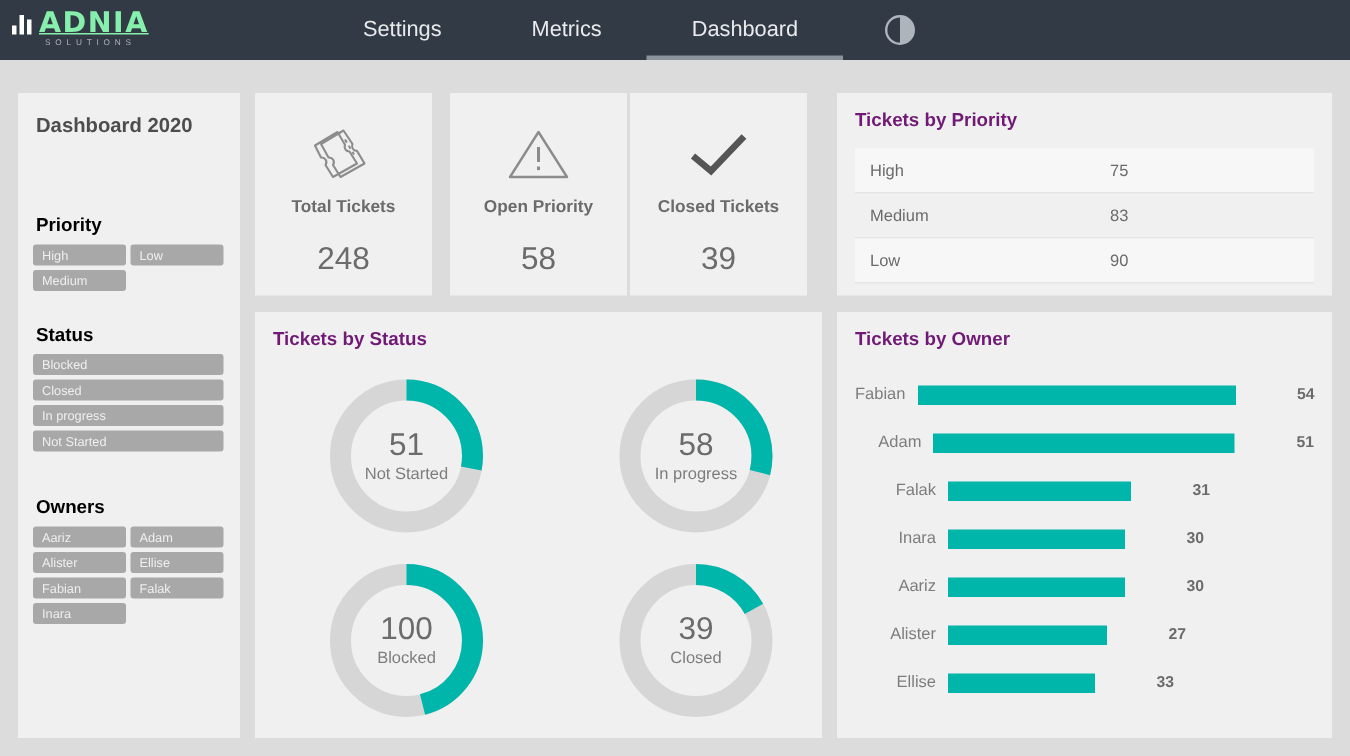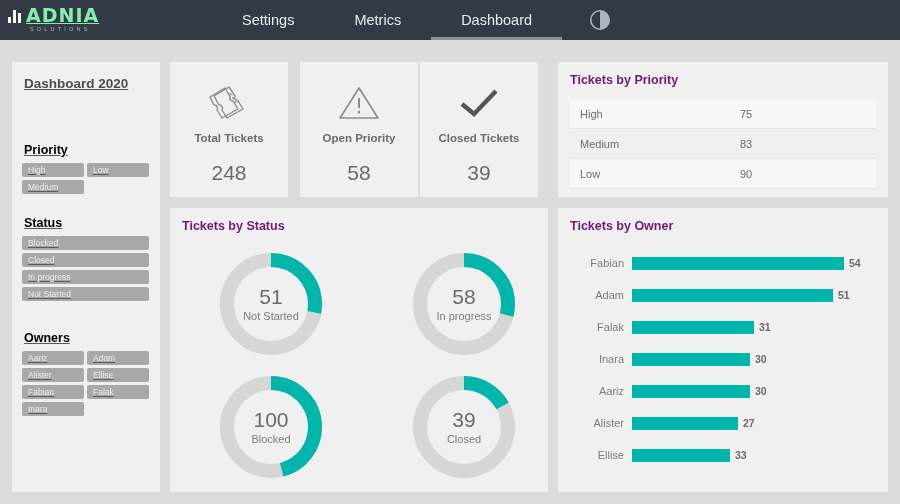--- a/index.html
+++ b/index.html
@@ -126,21 +126,20 @@
     font-size: 12.5px;
     font-weight: bold;
     color: #701a75;
   }
 
   
   .sidebar {
     left: 12px; top: 22px;
     width: 148px; height: 430px;
     padding: 14px 2px 0 10px;
-    text-decoration: underline;
   }
   .sidebar-title {
     font-size: 13.5px;
     font-weight: bold;
     color: #4d4d4d;
     margin: 0 0 2px 2px;
   }
   .filter-group { margin-top: 22px; }
   .filter-group.first { margin-top: 52px; }
   .filter-head {
@@ -284,20 +283,21 @@
     text-align: right;
     font-size: 11px;
     color: #7d7d7d;
     padding-right: 8px;
     box-sizing: border-box;
   }
   .bartrack {
     flex: 1;
     display: flex;
     align-items: center;
+    gap: 36px;
   }
   .barfill {
     height: 13px;
     background: #00b5aa;
   }
   .barval {
     font-size: 10.5px;
     font-weight: bold;
     color: #6b6b6b;
     margin-left: 5px;

